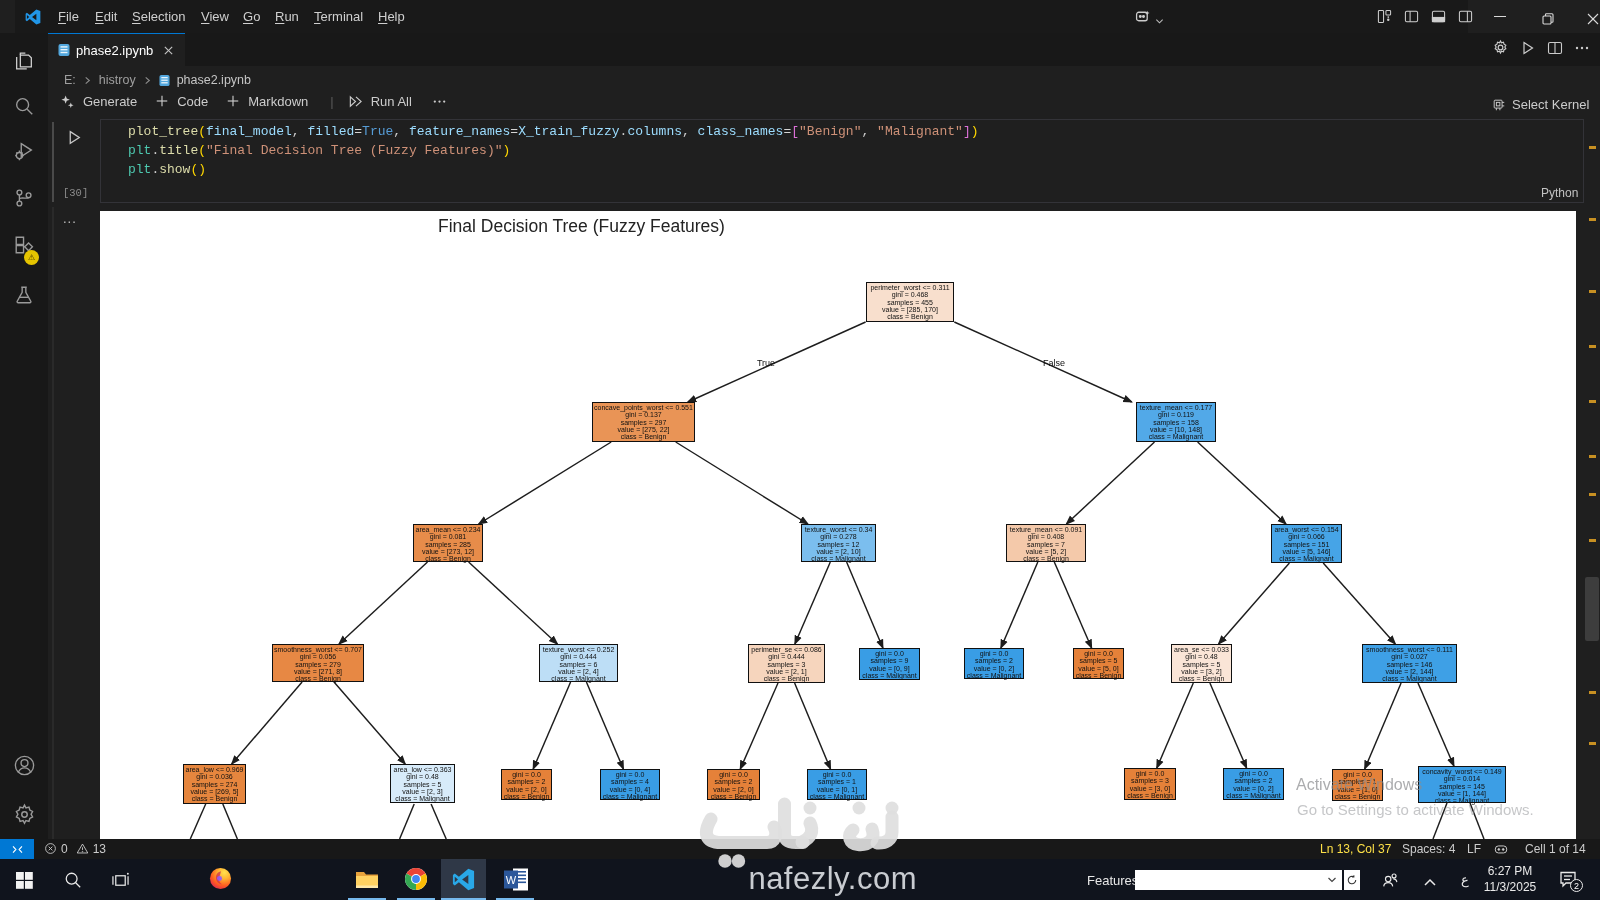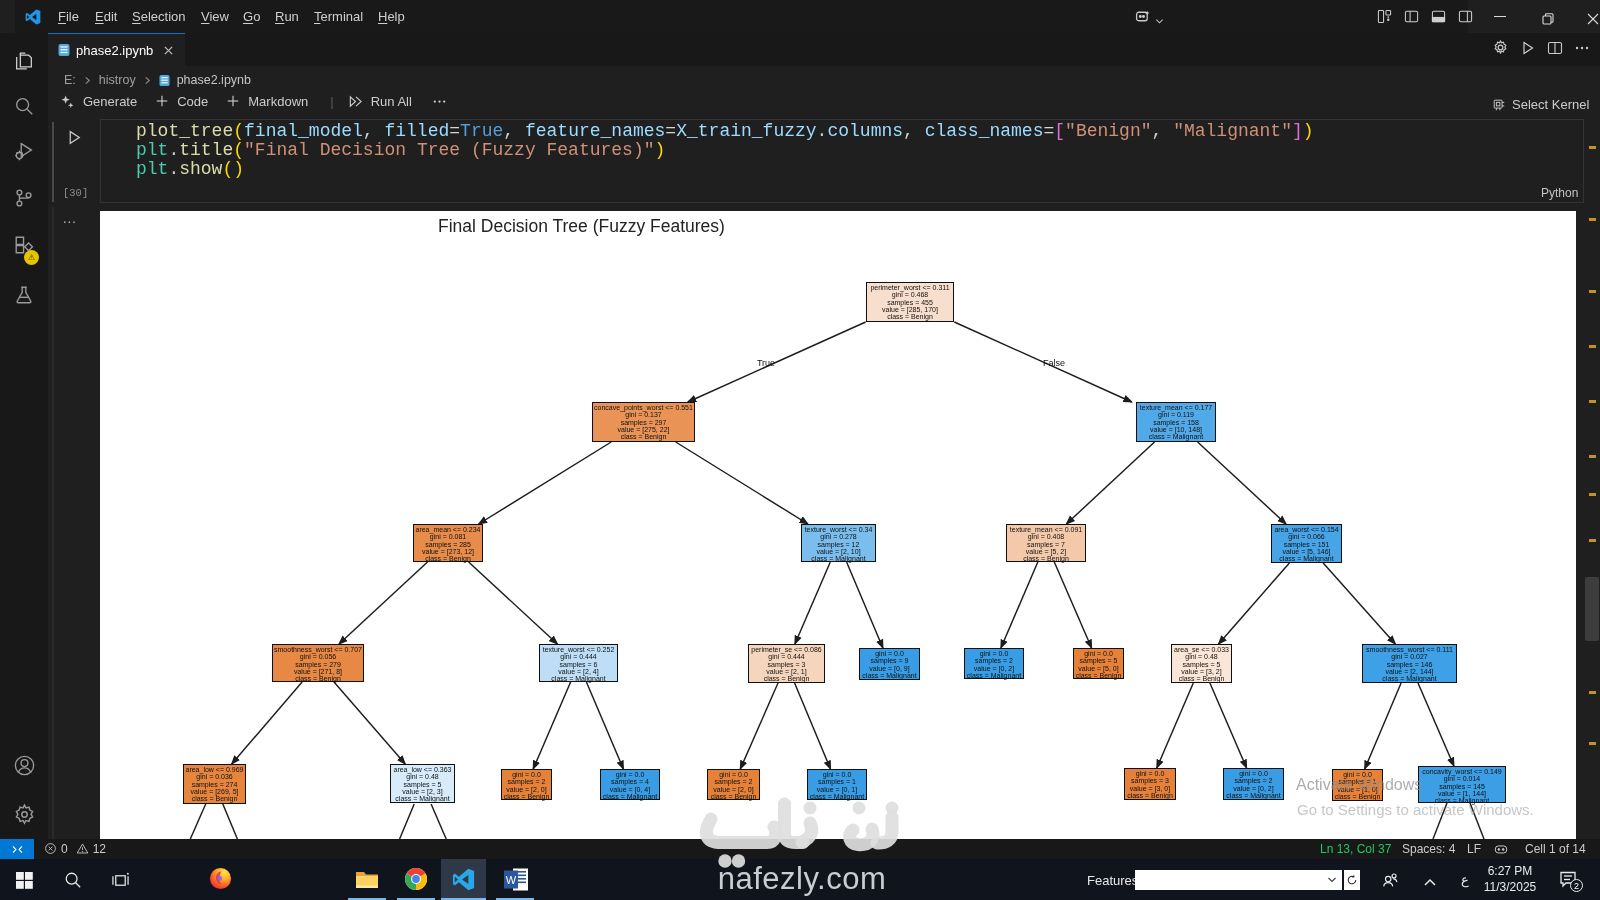--- a/index.html
+++ b/index.html
@@ -20,21 +20,21 @@
 #activitybar{position:absolute;left:0;top:33px;width:48px;height:806px;background:#181818}
 .aicon{position:absolute;left:0;width:48px;display:flex;justify-content:center}
 #statusbar{position:absolute;left:0;top:839px;width:1600px;height:20px;background:#181818;color:#cccccc;font-size:12px}
 #taskbar{position:absolute;left:0;top:859px;width:1600px;height:41px;background:#10141d}
 #output{position:absolute;left:100px;top:211px;width:1476px;height:628px;background:#ffffff;overflow:hidden}
 .treesvg{position:absolute;left:0;top:0}
 .tn{position:absolute;border:1.2px solid #101010;font-size:7px;line-height:7.3px;
  color:#111;text-align:center;padding-top:1px;font-family:"Liberation Sans",sans-serif}
 #figtitle{position:absolute;left:438px;top:216px;width:800px;text-align:left;
  font-size:17.5px;color:#232323}
-.code{position:absolute;left:136px;font-size:18px;line-height:19px;font-family:"Liberation Mono",monospace;white-space:pre}
+.code{position:absolute;left:128px;font-size:13px;line-height:19px;font-family:"Liberation Mono",monospace;white-space:pre}
 </style></head><body>
 <div id="titlebar">
     <div class="abs" style="left:10px;top:9px"><svg width="16" height="16" viewBox="0 0 100 100">
         <path fill="#2196e8" fill-rule="evenodd" d="M71 3 L96 13 L96 87 L71 97 L30 62 L12 76 L4 70 L4 30 L12 24 L30 38 Z M71 30 L44 50 L71 70 Z M12 38 L26 50 L12 62 Z"></path>
       </svg></div>
     <div class="menu" style="left:43px"><u>F</u>ile</div>
     <div class="menu" style="left:80px"><u>E</u>dit</div>
     <div class="menu" style="left:117px"><u>S</u>election</div>
     <div class="menu" style="left:186px"><u>V</u>iew</div>
     <div class="menu" style="left:228px"><u>G</u>o</div>
@@ -325,23 +325,23 @@
         <circle cx="8" cy="8" r="6"></circle>
         <line x1="5.7" y1="5.7" x2="10.3" y2="10.3"></line>
         <line x1="10.3" y1="5.7" x2="5.7" y2="10.3"></line>
       </svg>
       <span>0</span>
       <svg width="13" height="13" viewBox="0 0 16 16" fill="none" stroke="#cccccc" stroke-width="1.1" style="margin-left:4px">
         <path d="M8 2.5 L14.5 13.5 H1.5 z"></path>
         <line x1="8" y1="6.5" x2="8" y2="9.8"></line>
         <circle cx="8" cy="11.8" r="0.4"></circle>
       </svg>
-      <span>12</span>
-    </div>
-    <div class="abs" style="left:1320px;top:2.5px;color:#22c55e">Ln 13, Col 37</div>
+      <span>13</span>
+    </div>
+    <div class="abs" style="left:1320px;top:2.5px;color:#fde047">Ln 13, Col 37</div>
     <div class="abs" style="left:1402px;top:2.5px;color:#cccccc">Spaces: 4</div>
     <div class="abs" style="left:1467px;top:2.5px;color:#cccccc">LF</div>
     <div class="abs" style="left:1525px;top:2.5px;color:#cccccc">Cell 1 of 14</div>
     <div class="abs" style="left:1494px;top:3px"><svg width="14" height="14" viewBox="0 0 16 16" fill="none" stroke="#cccccc" stroke-width="1.1">
         <rect x="1.5" y="4.5" width="13" height="8" rx="3.5"></rect>
         <circle cx="5.5" cy="8.5" r="1" fill="#ccc"></circle>
         <circle cx="10.5" cy="8.5" r="1" fill="#ccc"></circle>
       </svg></div>
   </div>
 <div id="taskbar">
@@ -443,12 +443,12 @@
       <path d="M202 37 L202 52 C202 60 196 63.5 187 63"></path>
     </g>
     <g fill="rgba(222,222,222,0.92)">
       <circle cx="35" cy="81" r="6.7"></circle>
       <circle cx="48.5" cy="81" r="6.7"></circle>
       <circle cx="120" cy="28" r="6.5"></circle>
       <circle cx="169" cy="28" r="6.5"></circle>
       <circle cx="202" cy="28" r="6.5"></circle>
     </g>
   </svg>
-<div class="abs" style="left:687px;top:861px;width:230px;text-align:center;color:#c9ccd1;font-size:31px;font-weight:500;letter-spacing:0.5px">nafezly.com</div>
+<div class="abs" style="left:687px;top:861px;width:230px;text-align:right;color:#c9ccd1;font-size:31px;font-weight:500;letter-spacing:0.5px">nafezly.com</div>
 </body></html>

